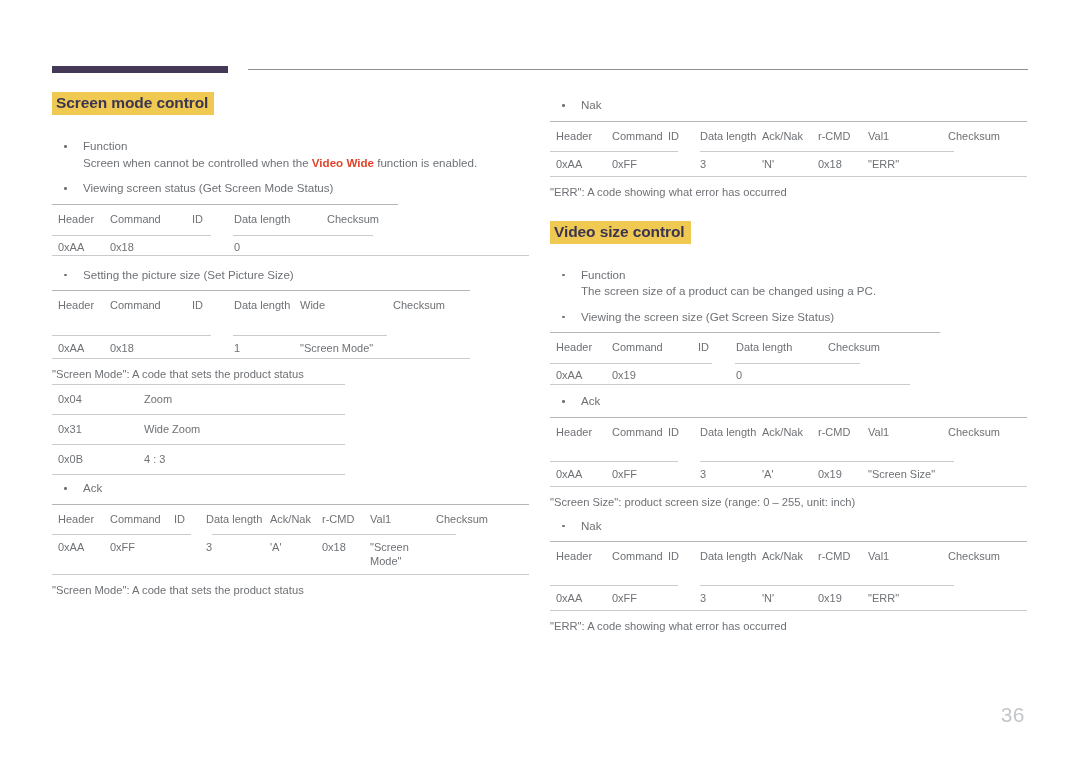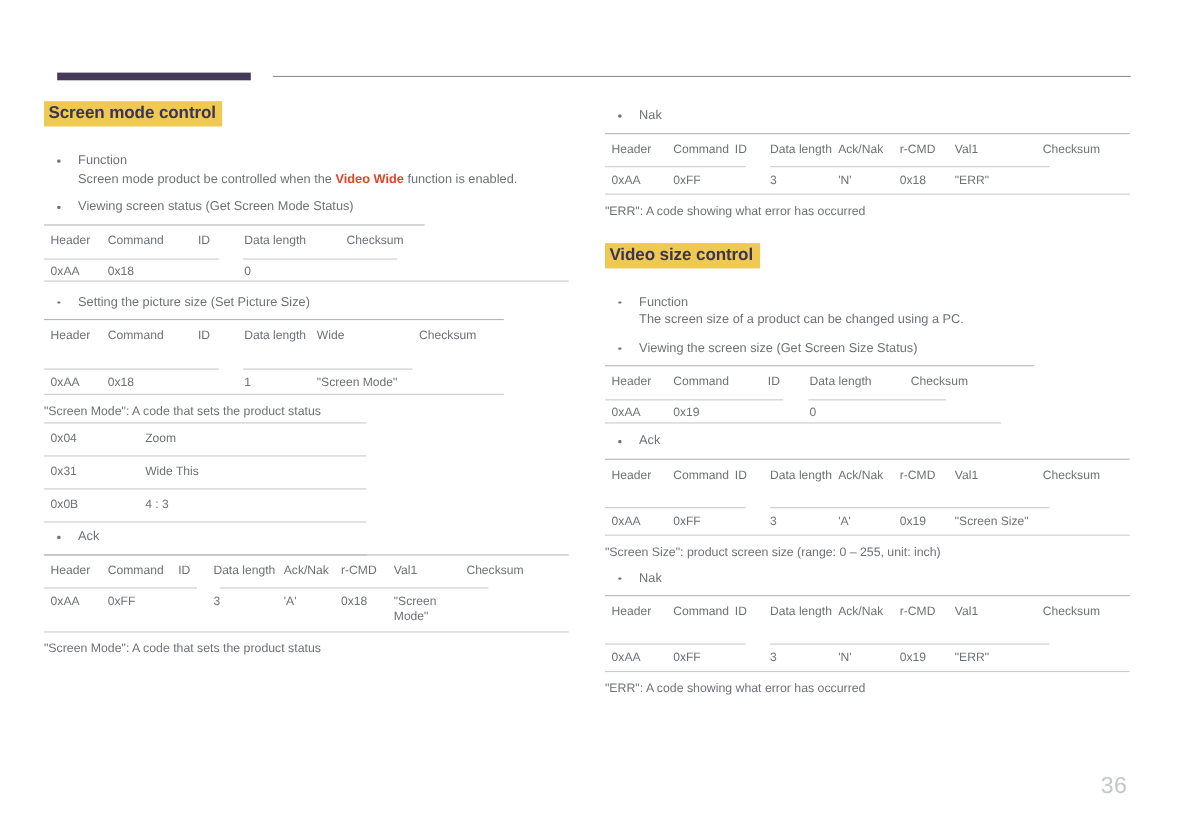--- a/index.html
+++ b/index.html
@@ -38,21 +38,21 @@
     height: 1px;
     background: #8d8f93;
   }
 
   
   .col {
     position: absolute;
     top: 92px;
     width: 477px;
   }
-  .col-left  { left: 40px;  }
+  .col-left  { left: 52px;  }
   .col-right { left: 550px; }
 
   
   h2.section-title {
     display: inline-block;
     margin: 0 0 14px 0;
     padding: 2px 6px 3px 4px;
     font-size: 15.5px;
     font-weight: bold;
     letter-spacing: -0.1px;
@@ -182,21 +182,21 @@
   <div class="hdr-bar"></div>
   <div class="hdr-rule"></div>
 
   <div class="col col-left">
 
     <h2 class="section-title">Screen mode control</h2>
 
     
     <div class="bullet">
       <span class="sub">Function</span>
-      <span class="sub"><span>Screen mode product be controlled when the </span><span class="hl">Video Wide</span><span> function is enabled.</span></span>
+      <span class="sub"><span>Screen when cannot be controlled when the </span><span class="hl">Video Wide</span><span> function is enabled.</span></span>
     </div>
 
 
     
     <div class="bullet">Viewing screen status (Get Screen Mode Status)</div>
 
     <div class="tbl" style="height:52px;">
       <div class="rule dark" style="left:0;   top:0;  width:346px;"></div>
       <div class="rule" style="left:0;   top:31px; width:159px;"></div>
       <div class="rule" style="left:181px; top:31px; width:140px;"></div>
@@ -253,21 +253,21 @@
     <div class="codes">
       <div class="line" style="top:0;"></div>
       <div class="line" style="top:30px;"></div>
       <div class="crow">
         <span class="c1">0x04</span>
         <span class="c2">Zoom</span>
       </div>
       <div class="line" style="top:60px;"></div>
       <div class="crow">
         <span class="c1">0x31</span>
-        <span class="c2">Wide This</span>
+        <span class="c2">Wide Zoom</span>
       </div>
       <div class="line" style="top:90px;"></div>
       <div class="crow">
         <span class="c1">0x0B</span>
         <span class="c2">4 : 3</span>
       </div>
       <div class="line" style="top:120px;"></div>
     </div>
 
     

